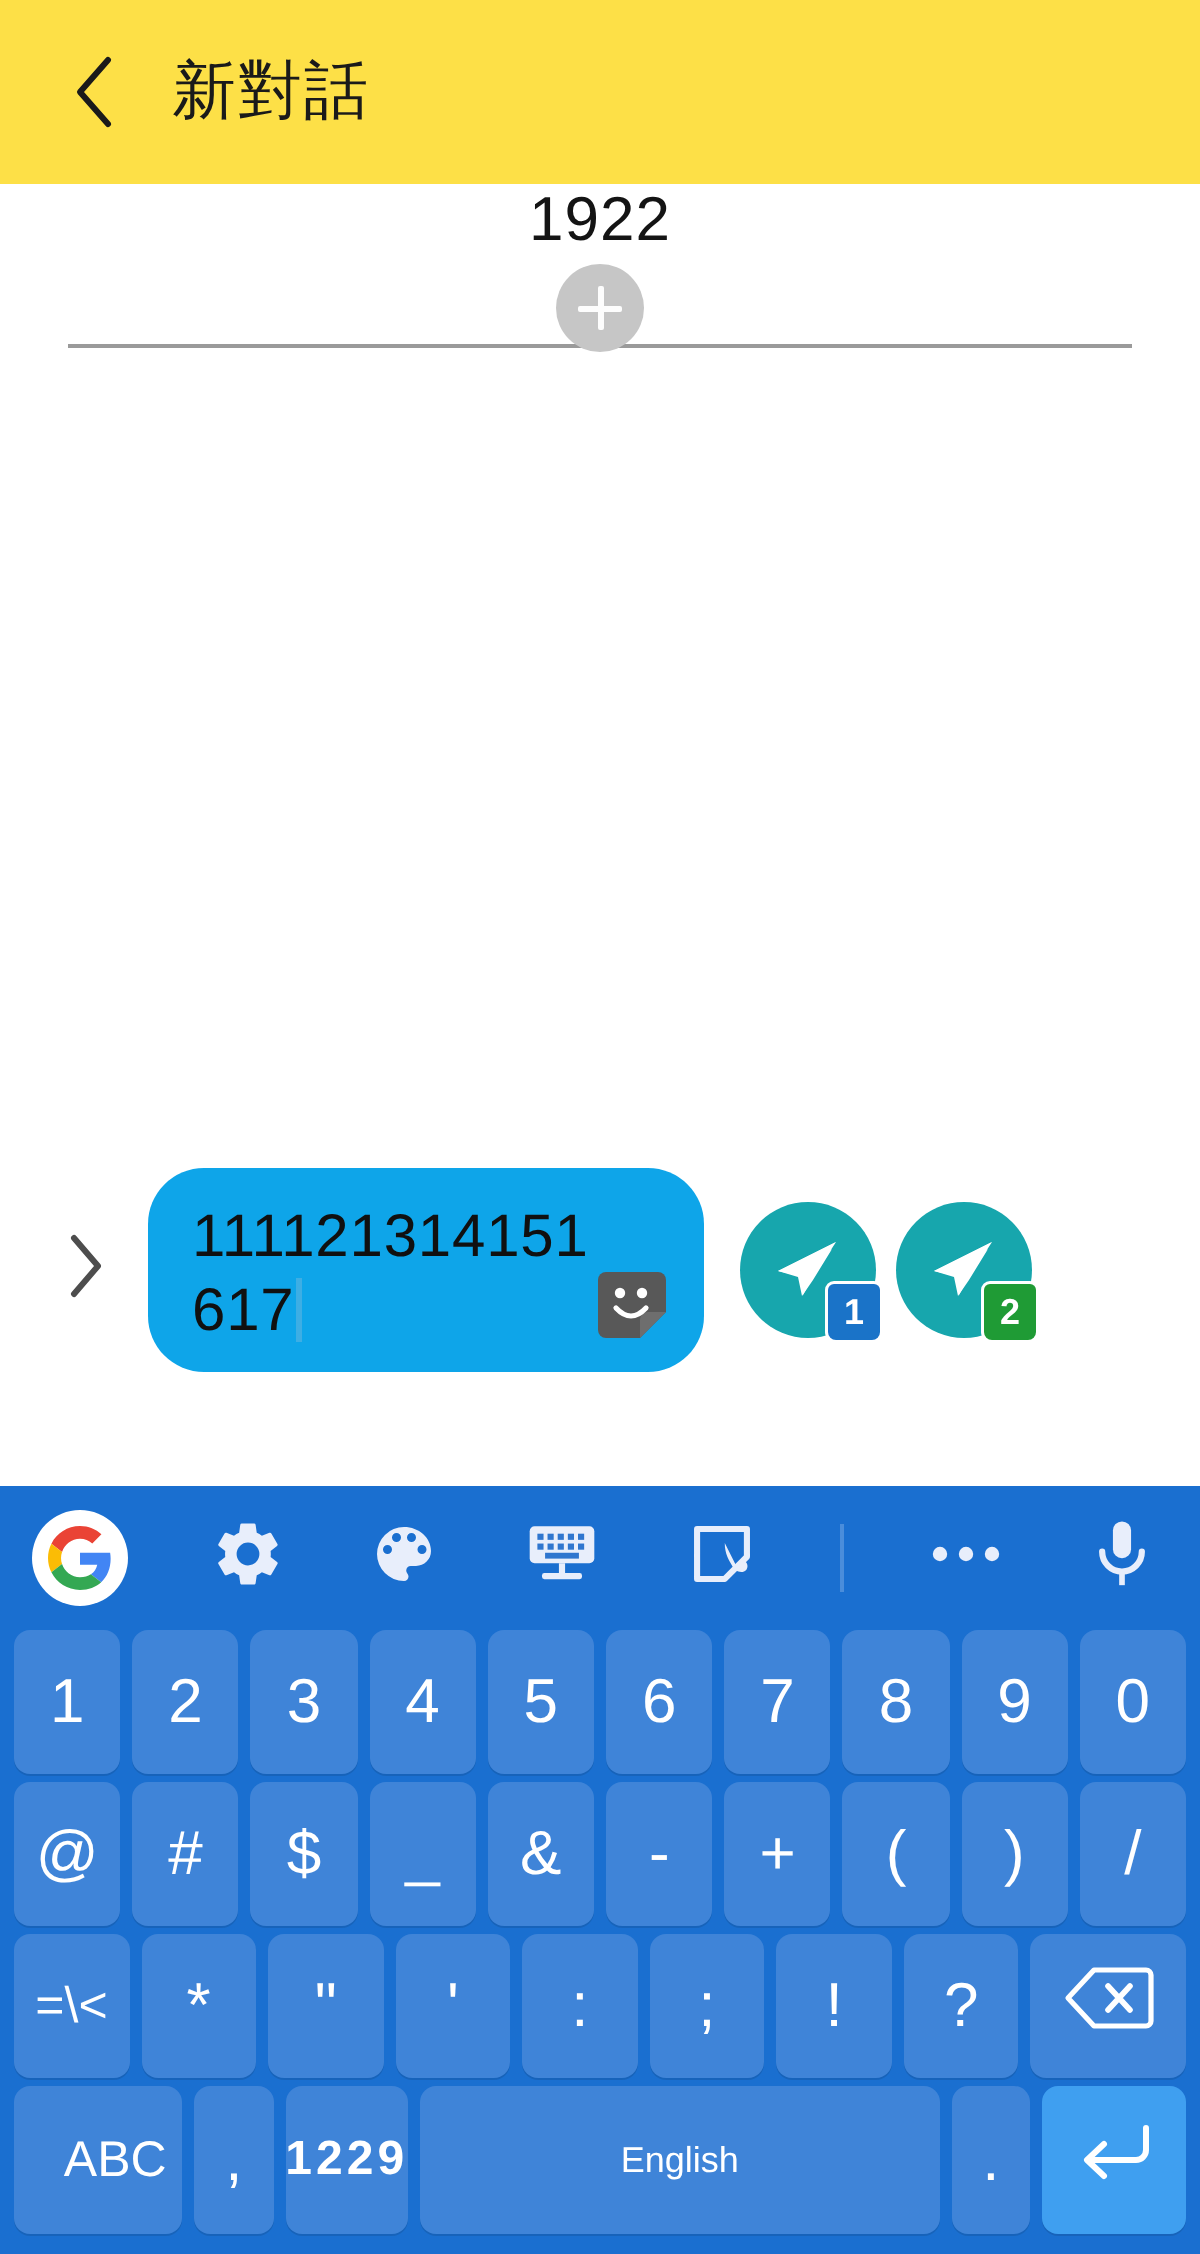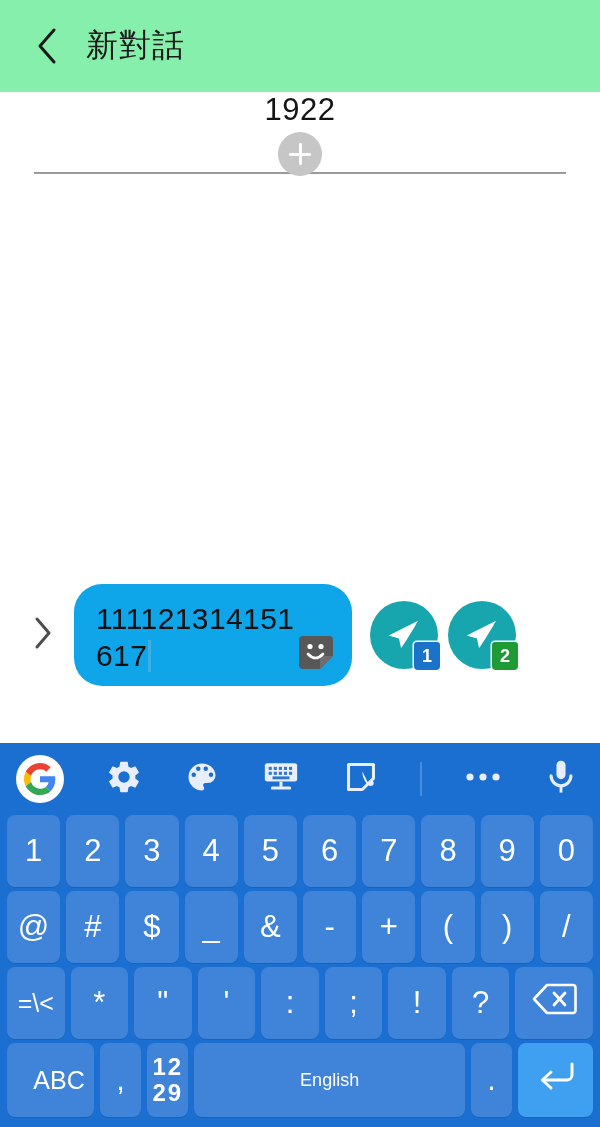--- a/index.html
+++ b/index.html
@@ -16,21 +16,21 @@
     -webkit-font-smoothing: antialiased;
   }
 
   
   .app-header {
     height: 92px;
     display: flex;
     align-items: center;
     padding: 0 0 0 30px;
     box-sizing: border-box;
-    background: #86efac;
+    background: #fde047;
   }
   .back-chevron {
     width: 34px;
     height: 44px;
     display: flex;
     align-items: center;
     justify-content: center;
     flex: none;
     cursor: pointer;
   }
@@ -256,21 +256,21 @@
   }
   .key.fn { font-size: 25px; }
   .key.enter { background: #3f9ff0; flex: 1.55 1 0; }
   .key.backspace { flex: 1.35 1 0; }
   .key.space { flex: 5.6 1 0; font-size: 18px; }
   .key.abc { flex: 1.45 1 0; font-size: 25px; padding-left: 17px; }
   .key.comma, .key.period { flex: 0.85 1 0; }
   .key.numsym { flex: 0.85 1 0; }
   .key-num2 {
     display: flex;
-    flex-direction: column;
+    flex-direction: row;
     line-height: 26px;
     font-size: 24px;
     font-weight: 700;
     align-items: center;
   }
   .key-num2 span { letter-spacing: 2px; }
   .kb-row.bottom .key { height: 74px; }
 </style>
 </head>
 <body>

